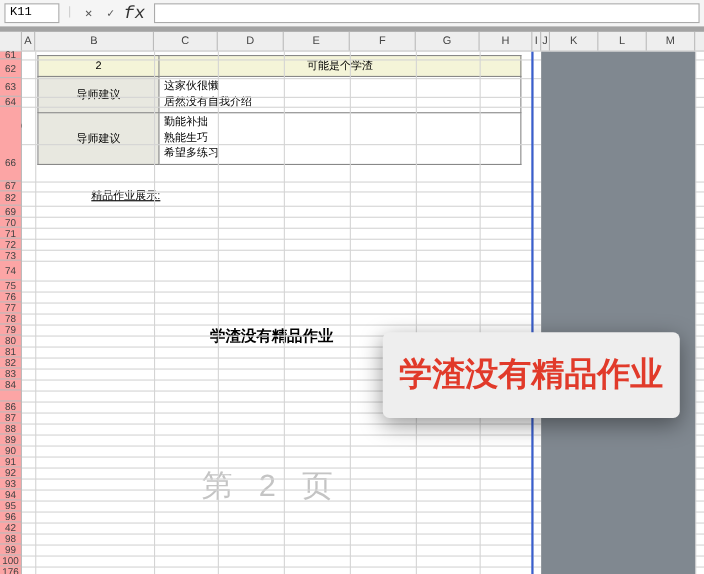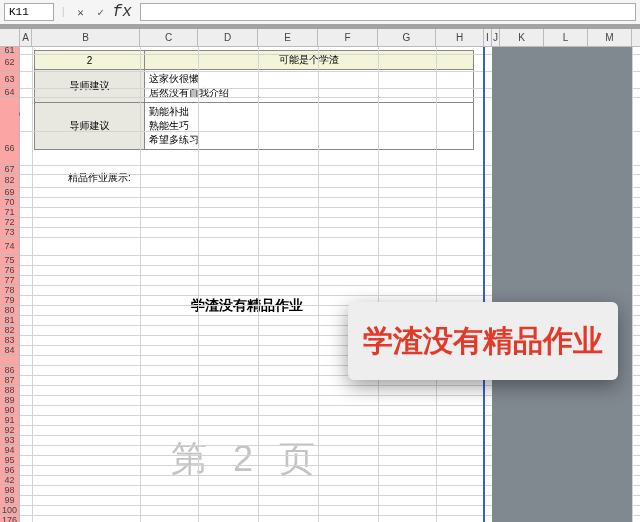--- a/index.html
+++ b/index.html
@@ -27,23 +27,23 @@
 .page-right { position: absolute; top: 0; width: 140px; bottom: 0; background: #808890; }
 .page-border { position: absolute; top: 0; bottom: 0; width: 2px; background: #3a5fcd; }
 
 .tbl { position: absolute; top: 3px; left: 14px; width: 440px; border-collapse: collapse; font-size: 10px; }
 .tbl td { border: 1px solid #888; padding: 2px 4px; }
 .hdr-cell { background: #e8e8c8; text-align: center; font-size: 10px; }
 .hdr-cell2 { background: #f4f4d8; text-align: center; font-size: 10px; }
 .lbl-cell { background: #e8e8e0; text-align: center; vertical-align: middle; width: 110px; }
 .val-cell { background: #fff; font-size: 10px; line-height: 14px; }
 
-.showcase { position: absolute; top: 124px; left: 48px; font-size: 10px; }
+.showcase { position: absolute; top: 124px; left: 63px; font-size: 10px; text-decoration: underline; }
 .no-homework { position: absolute; top: 250px; left: 0; width: 454px; text-align: center; font-size: 14px; font-weight: bold; }
-.page-num { position: absolute; top: 388px; left: 0; width: 454px; text-align: center; font-size: 36px; color: #c4c4c4; letter-spacing: 8px; }
+.page-num { position: absolute; top: 376px; left: 0; width: 454px; text-align: center; font-size: 28px; color: #c4c4c4; letter-spacing: 8px; }
 
 .callout { position: absolute; top: 302px; left: 348px; width: 270px; padding: 18px 10px; background: #eeeeee; border-radius: 6px; box-shadow: 0 6px 20px rgba(0,0,0,0.4); font-size: 30px; font-weight: bold; color: #e13a2a; text-align: center; line-height: 1.4; }
 </style>
 </head>
 <body>
 
 <div class="toolbar">
   <div class="name-box">K11</div>
   <span class="tb-sep">|</span>
   <span class="tb-btn">✕</span>

